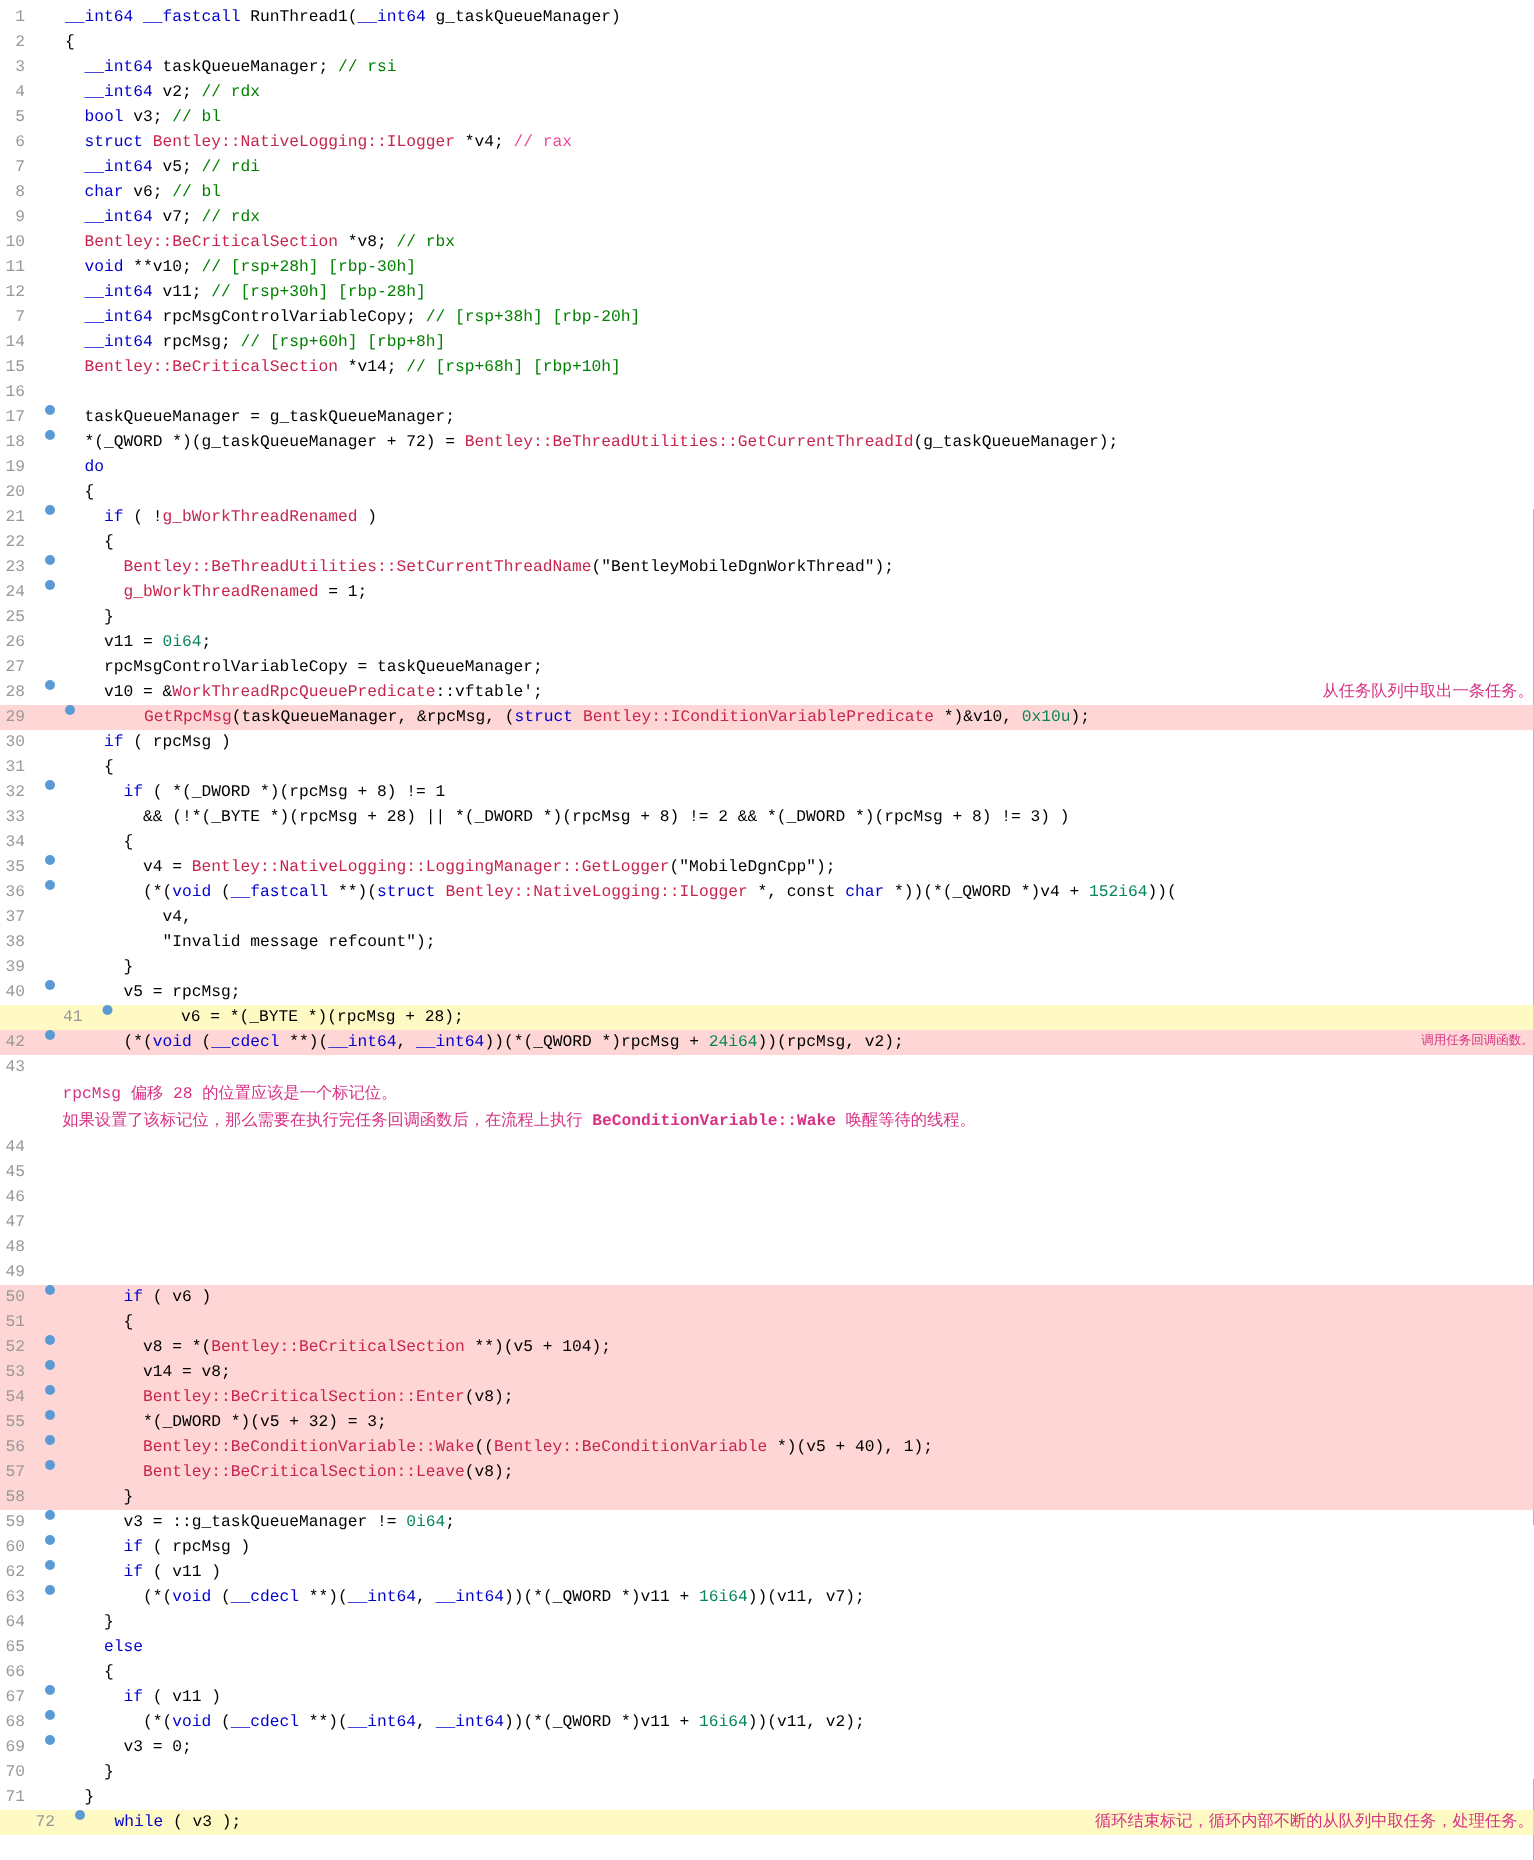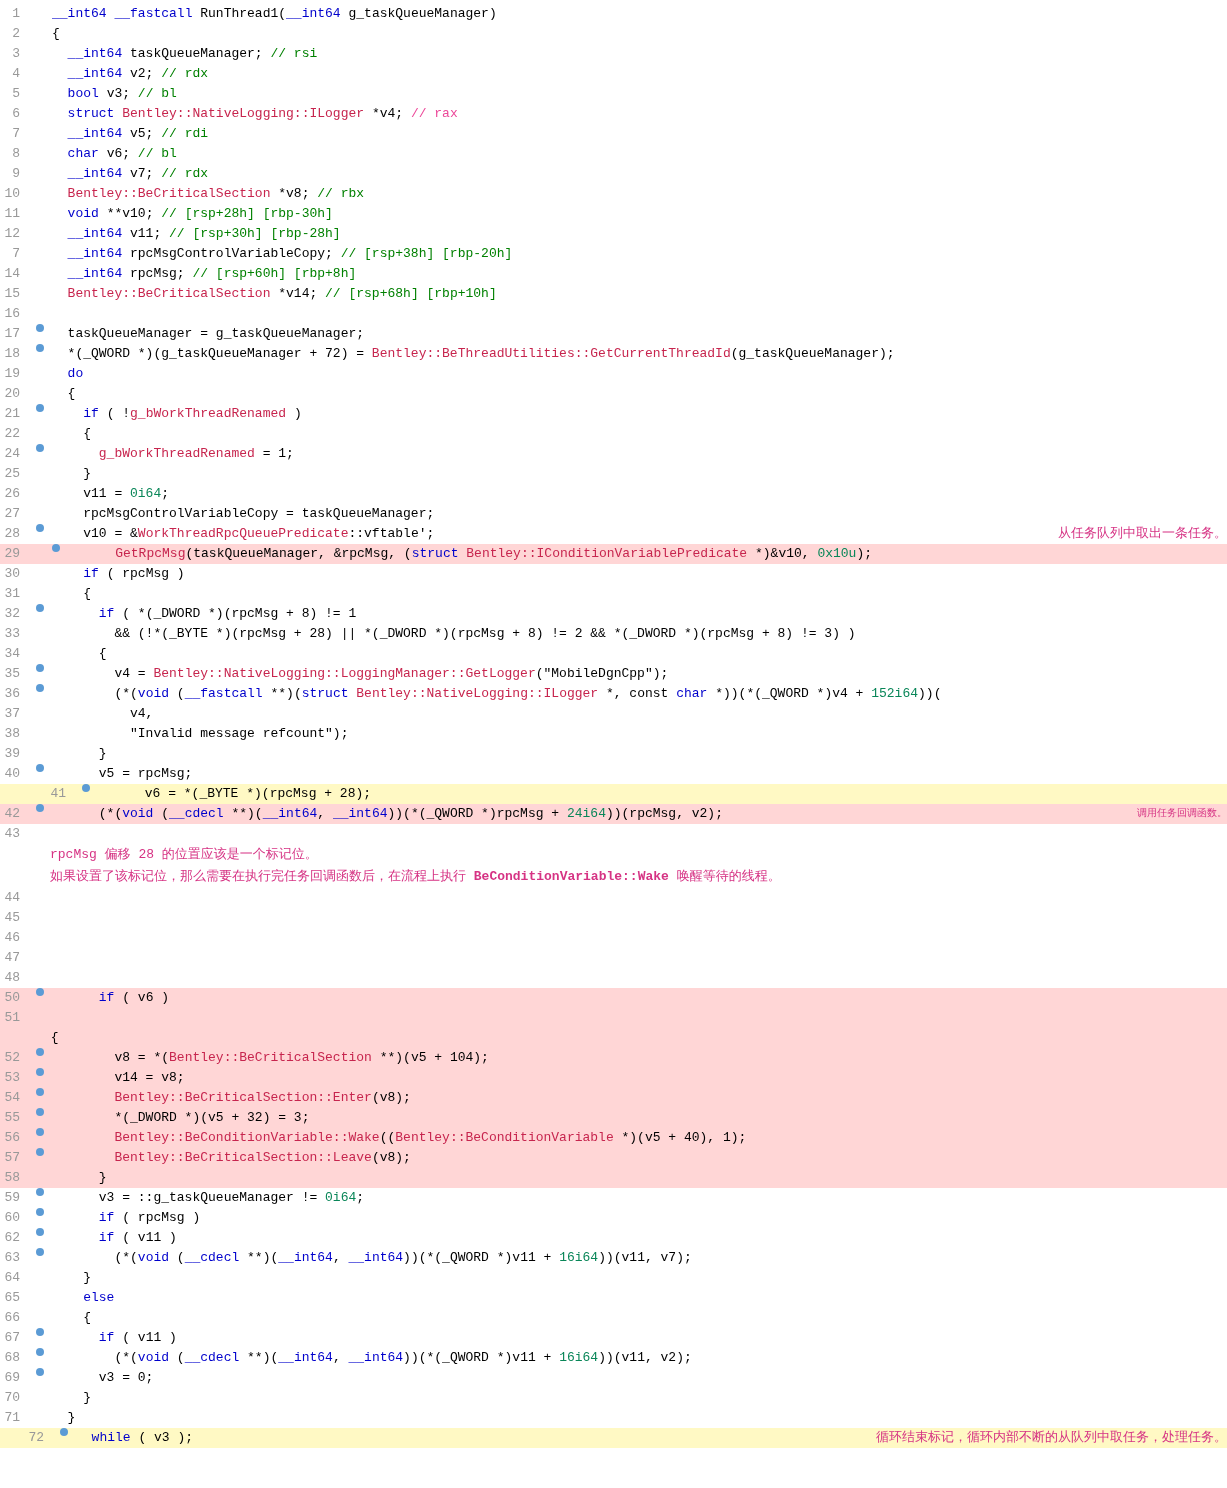--- a/index.html
+++ b/index.html
@@ -171,20 +171,27 @@
         <span class="dot"></span>
       </span>
       <span class="code-text">    <span style="color:#0000cc">if</span> ( !<span style="color:#c7254e">g_bWorkThreadRenamed</span> )</span>
     </div>
     <div class="code-line">
       <span class="line-num">22</span>
       <span class="dot-col"></span>
       <span class="code-text">    {</span>
     </div>
     <div class="code-line">
+      <span class="line-num">23</span>
+      <span class="dot-col">
+        <span class="dot"></span>
+      </span>
+      <span class="code-text">      <span style="color:#c7254e">Bentley::BeThreadUtilities::SetCurrentThreadName</span>("BentleyMobileDgnWorkThread");</span>
+    </div>
+    <div class="code-line">
       <span class="line-num">24</span>
       <span class="dot-col">
         <span class="dot"></span>
       </span>
       <span class="code-text">      <span style="color:#c7254e">g_bWorkThreadRenamed</span> = 1;</span>
     </div>
     <div class="code-line">
       <span class="line-num">25</span>
       <span class="dot-col"></span>
       <span class="code-text">    }</span>
@@ -319,28 +326,33 @@
     <div class="code-line">
       <span class="line-num">47</span>
       <span class="dot-col"></span>
       <span class="code-text"></span>
     </div>
     <div class="code-line">
       <span class="line-num">48</span>
       <span class="dot-col"></span>
       <span class="code-text"></span>
     </div>
+    <div class="code-line">
+      <span class="line-num">49</span>
+      <span class="dot-col"></span>
+      <span class="code-text"></span>
+    </div>
     <div class="code-line" style="background: rgb(255, 214, 214);">
       <span class="line-num">50</span>
       <span class="dot-col">
         <span class="dot"></span>
       </span>
       <span class="code-text">      <span style="color:#0000cc">if</span> ( v6 )</span>
     </div>
-    <div class="code-line" style="background: rgb(255, 214, 214); flex-direction: column;">
+    <div class="code-line" style="background: rgb(255, 214, 214);">
       <span class="line-num">51</span>
       <span class="dot-col"></span>
       <span class="code-text">      {</span>
     </div>
     <div class="code-line" style="background: rgb(255, 214, 214);">
       <span class="line-num">52</span>
       <span class="dot-col">
         <span class="dot"></span>
       </span>
       <span class="code-text">        v8 = *(<span style="color:#c7254e">Bentley::BeCriticalSection</span> **)(v5 + 104);</span>

